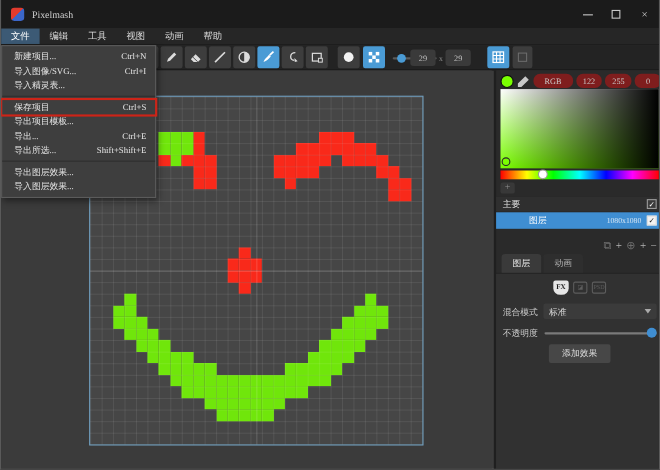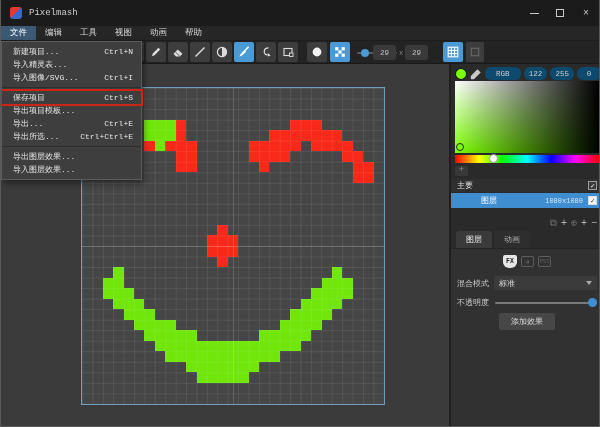--- a/index.html
+++ b/index.html
@@ -1,20 +1,20 @@
 <!DOCTYPE html>
 <html><head>
 <meta charset="utf-8">
 <style>
   html,body{margin:0;padding:0;background:#222;}
   *{box-sizing:border-box;}
   .window{
     position:relative;width:600px;height:427px;overflow:hidden;
     background:#3c3c3c;border:1px solid #5a5a5a;border-top:none;
-    font-family:Liberation Mono, monospace;
+    font-family:Liberation Serif, serif;
     -webkit-font-smoothing:antialiased;
   }
   
   .titlebar{position:absolute;left:0;top:0;width:100%;height:26px;background:#1b1b1b;display:flex;align-items:center;}
   .app-icon{width:12px;height:12px;margin-left:9px;border-radius:3px;
     background:linear-gradient(135deg,#e23b2e 0 50%,#3b66c9 50% 100%);}
   .app-title{color:#cfcfcf;font-size:9px;margin-left:7px;}
   .win-controls{position:absolute;right:0;top:0;height:26px;display:flex;}
   .win-btn{width:26px;height:26px;display:flex;align-items:center;justify-content:center;color:#c8c8c8;font-size:10px;}
   .glyph-min{width:9px;height:1px;background:#c8c8c8;}
@@ -45,21 +45,21 @@
   
   .file-menu{position:absolute;left:0;top:41px;width:141px;background:#3e3e3e;border:1px solid #5b5b5b;box-shadow:2px 3px 6px rgba(0,0,0,.45);padding:3px 0;z-index:50;}
   .fm-item{height:13px;display:flex;align-items:center;justify-content:space-between;padding:0 8px 0 11px;color:#e6e6e6;font-size:8px;position:relative;}
   .fm-shortcut{color:#e6e6e6;font-size:8px;}
   .fm-sep{height:1px;background:#2e2e2e;margin:3px 0;}
   .fm-item.save-highlight{outline:2px solid #cd2418;outline-offset:0;}
   
   .right-panel{position:absolute;left:448px;top:64px;width:152px;height:363px;background:#2a2a2a;border-left:2px solid #1f1f1f;}
   .color-row{position:absolute;left:4px;top:3px;width:146px;height:13px;display:flex;align-items:center;gap:3px;}
   .swatch{width:12px;height:12px;border-radius:50%;border:1px solid #111;}
-  .chip{height:13px;background:#0c4a6e;border-radius:6px;color:#cccccc;font-size:7.5px;display:flex;align-items:center;justify-content:center;}
+  .chip{height:13px;background:#7f1d1d;border-radius:6px;color:#cccccc;font-size:7.5px;display:flex;align-items:center;justify-content:center;}
   .chip.mode{width:36px;}
   .chip.val{width:24px;}
   .sv-square{position:absolute;left:4px;top:17px;width:144px;height:72px;
     background:linear-gradient(to right, rgba(0,0,0,0), #000),linear-gradient(to bottom, #fff, #7aff00);}
   .sv-cursor{position:absolute;left:1px;bottom:2px;width:8px;height:8px;border-radius:50%;background:#7aff00;border:1.5px solid #2a2a2a;}
   .hue-bar{position:absolute;left:4px;top:91px;width:144px;height:8px;
     background:linear-gradient(to right,#f00,#ff0,#0f0,#0ff,#00f,#f0f,#f00);}
   .hue-cursor{position:absolute;left:34px;top:-1px;width:9px;height:9px;border-radius:50%;background:#fff;border:1px solid #999;}
   .add-swatch{position:absolute;left:4px;top:102px;width:13px;height:10px;background:#383838;color:#909090;font-size:9px;line-height:9px;text-align:center;border-radius:2px;}
   .master-row{position:absolute;left:0;top:115px;width:152px;height:13px;background:#2f2f2f;display:flex;align-items:center;color:#e0e0e0;font-size:8px;padding:0 6px;}
@@ -346,43 +346,43 @@
       <div class="guide-h"></div>
     </div>
   </div>
 
   <div class="file-menu">
     <div class="fm-item">
       <span>新建项目...</span>
         <span class="fm-shortcut">Ctrl+N</span>
     </div>
     <div class="fm-item">
+      <span>导入图像/SVG...</span>
+        <span class="fm-shortcut">Ctrl+I</span>
+    </div>
+    <div class="fm-item">
       <span>导入精灵表...</span>
         <span class="fm-shortcut"></span>
-    </div>
-    <div class="fm-item">
-      <span>导入图像/SVG...</span>
-        <span class="fm-shortcut">Ctrl+I</span>
     </div>
     <div class="fm-sep"></div>
     <div class="fm-item save-highlight">
       <span>保存项目</span>
         <span class="fm-shortcut">Ctrl+S</span>
     </div>
     <div class="fm-item">
       <span>导出项目模板...</span>
         <span class="fm-shortcut"></span>
     </div>
     <div class="fm-item">
       <span>导出...</span>
         <span class="fm-shortcut">Ctrl+E</span>
     </div>
     <div class="fm-item">
       <span>导出所选...</span>
-        <span class="fm-shortcut">Ctrl+Ctrl+E</span>
+        <span class="fm-shortcut">Shift+Shift+E</span>
     </div>
     <div class="fm-sep"></div>
     <div class="fm-item">
       <span>导出图层效果...</span>
         <span class="fm-shortcut"></span>
     </div>
     <div class="fm-item">
       <span>导入图层效果...</span>
         <span class="fm-shortcut"></span>
     </div>

